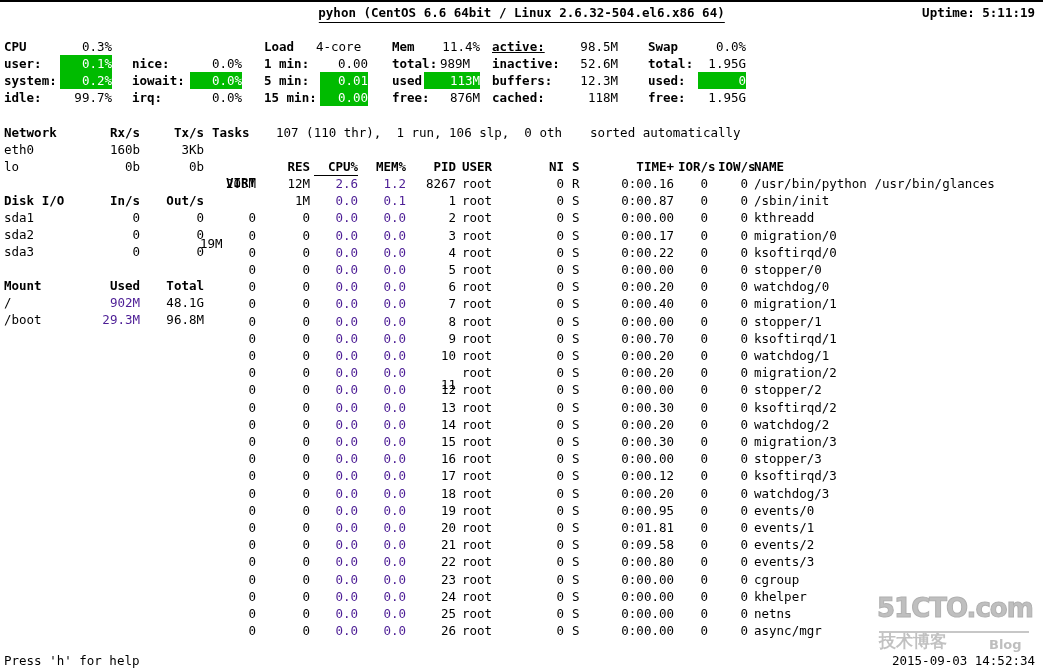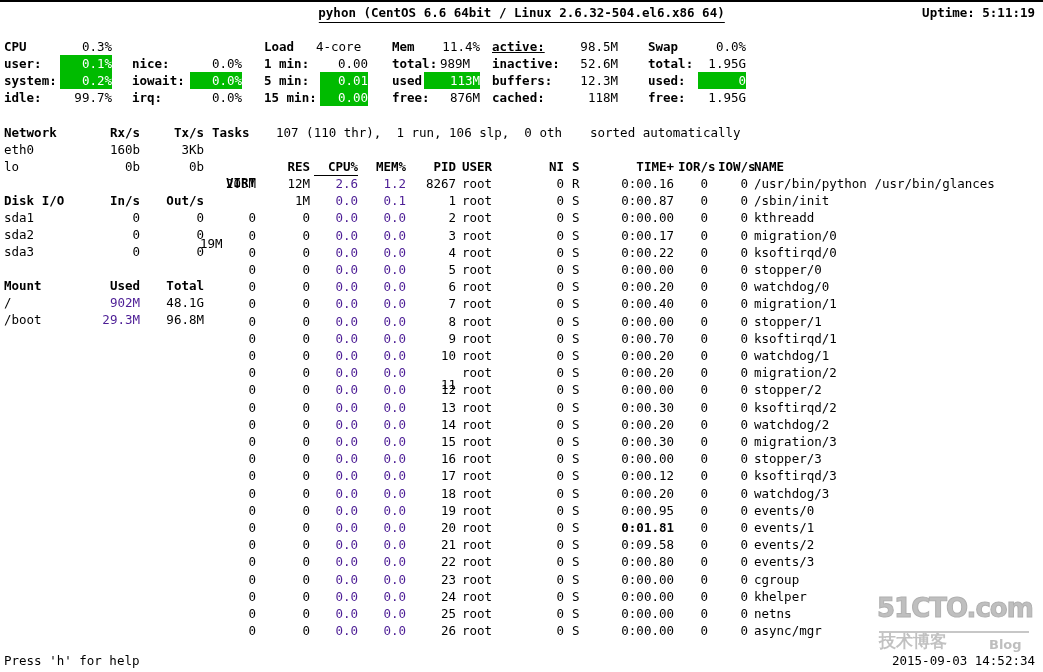--- a/index.html
+++ b/index.html
@@ -569,21 +569,21 @@
       </div>
       <div>
         <span class="t" style="left: 200px; top: 519px; width: 56px; text-align: right;">0</span>
         <span class="t" style="left: 262px; top: 519px; width: 48px; text-align: right;">0</span>
         <span class="t lgreen" style="left: 314px; top: 519px; width: 44px; text-align: right;">0.0</span>
         <span class="t lgreen" style="left: 362px; top: 519px; width: 44px; text-align: right;">0.0</span>
         <span class="t" style="left: 408px; top: 519px; width: 48px; text-align: right;">20</span>
         <span class="t" style="left: 462px; top: 519px;">root</span>
         <span class="t" style="left: 524px; top: 519px; width: 40px; text-align: right;">0</span>
         <span class="t" style="left: 572px; top: 519px;">S</span>
-        <span class="t" style="left: 588px; top: 519px; width: 86px; text-align: right; font-weight: bold;">0:01.81</span>
+        <span class="t" style="left: 588px; top: 519px; width: 86px; text-align: right;">0:01.81</span>
         <span class="t" style="left: 678px; top: 519px; width: 30px; text-align: right;">0</span>
         <span class="t" style="left: 718px; top: 519px; width: 30px; text-align: right;">0</span>
         <span class="t" style="left: 754px; top: 519px;">events/1</span>
       </div>
       <div>
         <span class="t" style="left: 200px; top: 536.2px; width: 56px; text-align: right;">0</span>
         <span class="t" style="left: 262px; top: 536.2px; width: 48px; text-align: right;">0</span>
         <span class="t lgreen" style="left: 314px; top: 536.2px; width: 44px; text-align: right;">0.0</span>
         <span class="t lgreen" style="left: 362px; top: 536.2px; width: 44px; text-align: right;">0.0</span>
         <span class="t" style="left: 408px; top: 536.2px; width: 48px; text-align: right;">21</span>

